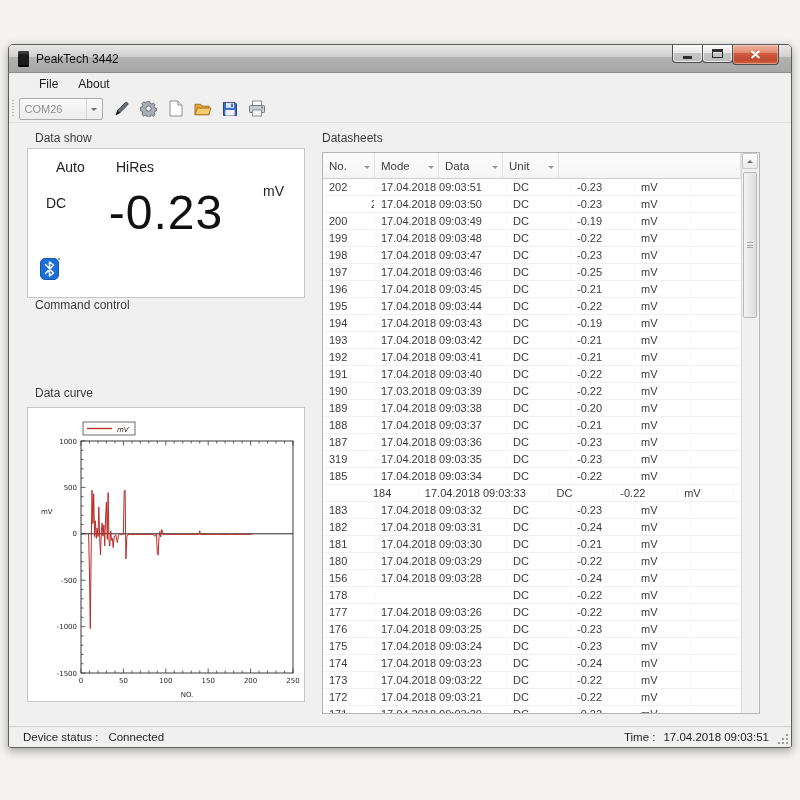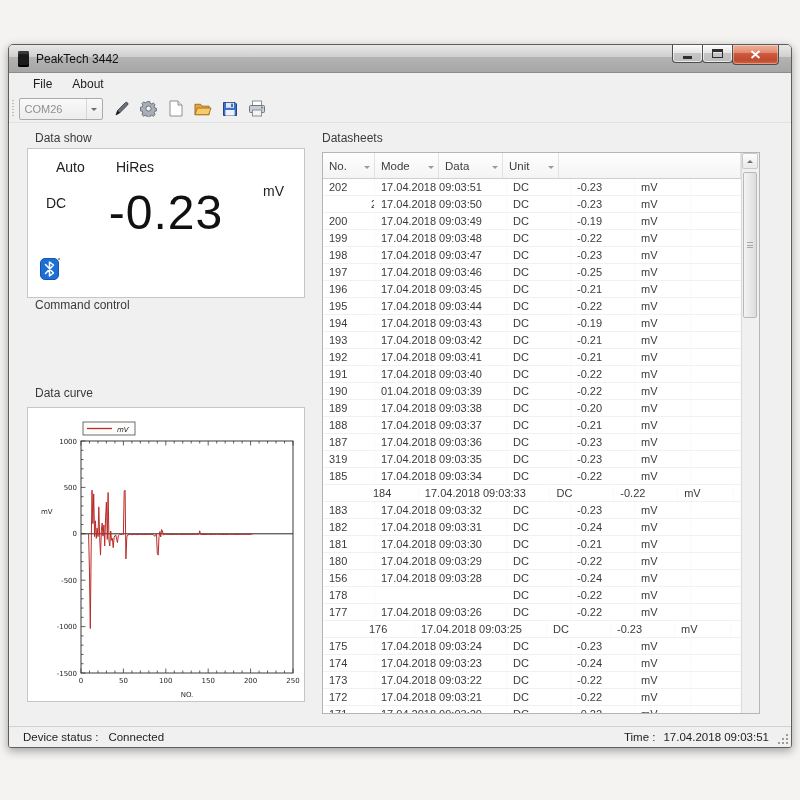--- a/index.html
+++ b/index.html
@@ -33,21 +33,21 @@
   }
   .win-btn.min,.win-btn.max{width:29px;}
   .win-btn.close{
     width:45px;height:19px;
     background:linear-gradient(#f0b39e,#e08a6f 40%,#cf5a3e 45%,#c04a31 80%,#d3683f);
     box-shadow:inset 0 0 0 1px rgba(255,255,255,.35);
   }
   .glyph-min{width:9px;height:3px;background:#2e2e2e;margin-top:7px;}
   .glyph-max{width:9px;height:7px;border:1px solid #2e2e2e;box-shadow:inset 0 2px 0 #2e2e2e;background:transparent;}
   
-  .menubar{height:22px;display:flex;align-items:center;padding-left:14px;background:#f0f0f0;}
+  .menubar{height:22px;display:flex;align-items:center;padding-left:20px;background:#f0f0f0;}
   .menu-item{font-size:12px;color:#1c1c1c;padding:2px 10px;cursor:default;}
   .toolbar{height:27px;display:flex;align-items:center;border-bottom:1px solid #e2e2e2;background:#f0f0f0;position:relative;}
   .tb-grip{width:3px;height:18px;margin:0 5px 0 3px;
     background-image:repeating-linear-gradient(#bdbdbd 0 1px,transparent 1px 3px);width:1.5px;}
   .combo{
     width:82px;height:20px;border:1px solid #ababab;background:linear-gradient(#f9f9f9,#ededed);
     display:flex;align-items:center;font-size:11px;color:#8f8f8f;position:relative;border-radius:2px;
   }
   .combo .val{padding-left:5px;flex:1;}
   .combo .dd{width:15px;height:100%;display:flex;align-items:center;justify-content:center;border-left:1px solid #d6d6d6;}
@@ -433,21 +433,21 @@
             <div class="tr">
               <div class="td" style="width: 52px;">191</div>
               <div class="td" style="width: 132px;">17.04.2018 09:03:40</div>
               <div class="td" style="width: 64px;">DC</div>
               <div class="td" style="width: 64px;">-0.22</div>
               <div class="td" style="width: 56px;">mV</div>
               <div class="td" style="width: auto; flex: 1 1 0%;"></div>
             </div>
             <div class="tr">
               <div class="td" style="width: 52px;">190</div>
-              <div class="td" style="width: 132px;">01.04.2018 09:03:39</div>
+              <div class="td" style="width: 132px;">17.03.2018 09:03:39</div>
               <div class="td" style="width: 64px;">DC</div>
               <div class="td" style="width: 64px;">-0.22</div>
               <div class="td" style="width: 56px;">mV</div>
               <div class="td" style="width: auto; flex: 1 1 0%;"></div>
             </div>
             <div class="tr">
               <div class="td" style="width: 52px;">189</div>
               <div class="td" style="width: 132px;">17.04.2018 09:03:38</div>
               <div class="td" style="width: 64px;">DC</div>
               <div class="td" style="width: 64px;">-0.20</div>
@@ -544,21 +544,21 @@
             </div>
             <div class="tr">
               <div class="td" style="width: 52px;">177</div>
               <div class="td" style="width: 132px;">17.04.2018 09:03:26</div>
               <div class="td" style="width: 64px;">DC</div>
               <div class="td" style="width: 64px;">-0.22</div>
               <div class="td" style="width: 56px;">mV</div>
               <div class="td" style="width: auto; flex: 1 1 0%;"></div>
             </div>
             <div class="tr">
-              <div class="td" style="width: 52px; margin-left: 40px;">176</div>
+              <div class="td" style="width: 52px;">176</div>
               <div class="td" style="width: 132px;">17.04.2018 09:03:25</div>
               <div class="td" style="width: 64px;">DC</div>
               <div class="td" style="width: 64px;">-0.23</div>
               <div class="td" style="width: 56px;">mV</div>
               <div class="td" style="width: auto; flex: 1 1 0%;"></div>
             </div>
             <div class="tr">
               <div class="td" style="width: 52px;">175</div>
               <div class="td" style="width: 132px;">17.04.2018 09:03:24</div>
               <div class="td" style="width: 64px;">DC</div>

